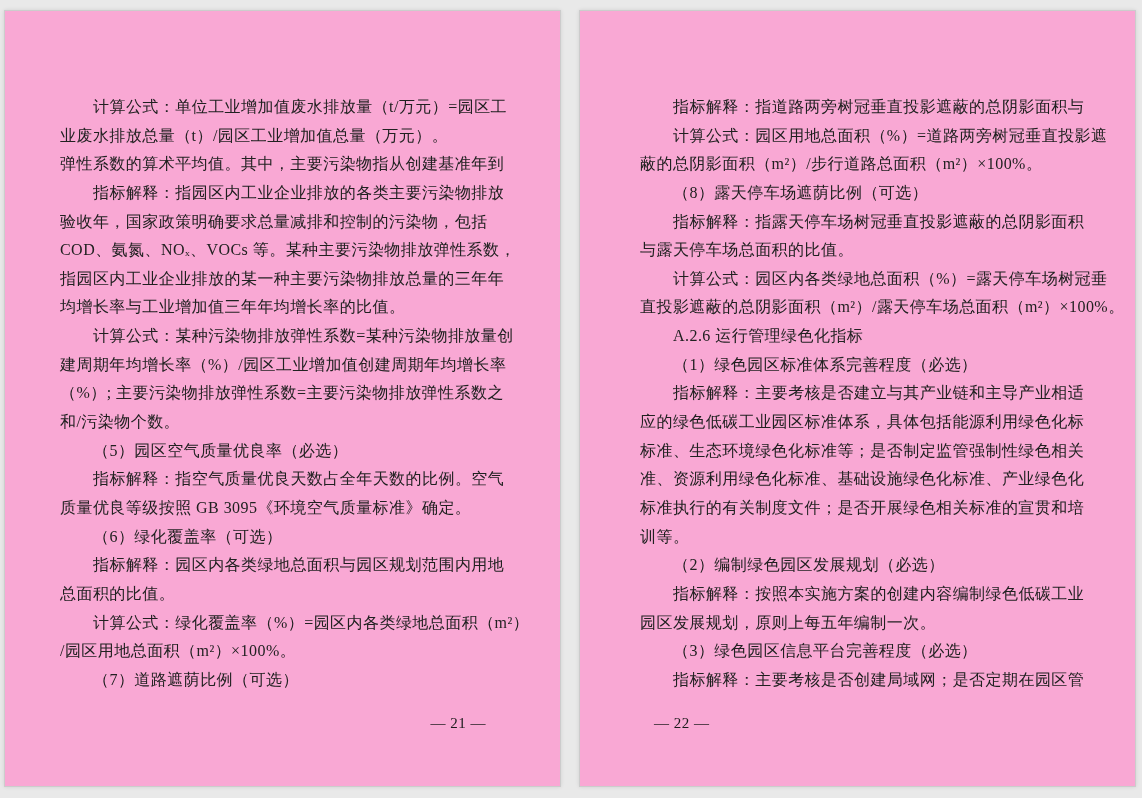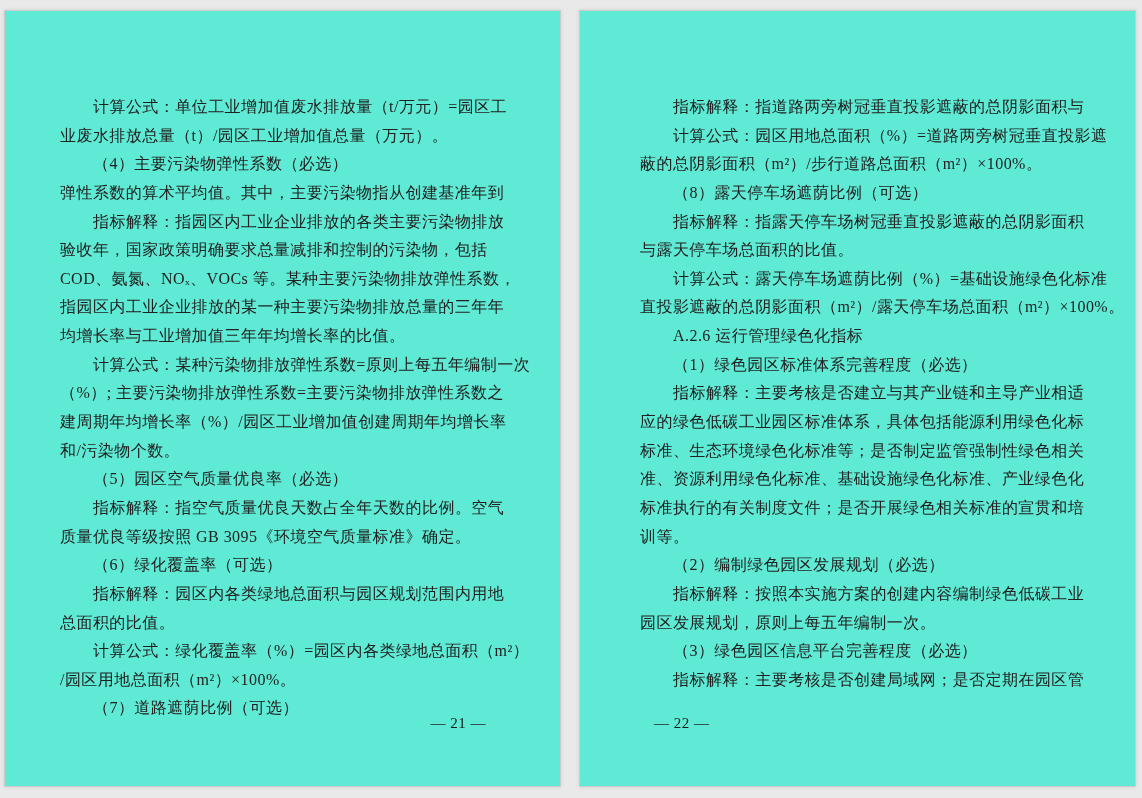--- a/index.html
+++ b/index.html
@@ -12,21 +12,21 @@
     position: relative;
     background: #e9e9e9;
     overflow: hidden;
     font-family: "Liberation Serif", "DejaVu Serif", serif;
   }
   .page {
     position: absolute;
     top: 10px;
     width: 557px;
     height: 777px;
-    background: #5eead4;
+    background: #f9a8d4;
     border: 1px solid #cccccc;
     box-sizing: border-box;
     box-shadow: 0 0 4px rgba(0,0,0,0.10);
   }
   .page-left  { left: 4px; }
   .page-right { left: 579px; }
   .text-column {
     position: absolute;
     top: 82px;
     width: 448px;
@@ -52,30 +52,29 @@
   .page-left  .page-number { right: 74px; }
   .page-right .page-number { left: 74px; }
 </style>
 </head>
 <body>
 
 <div class="page page-left">
   <div class="text-column">
       <div class="line ind">计算公式：单位工业增加值废水排放量（t/万元）=园区工</div>
       <div class="line">业废水排放总量（t）/园区工业增加值总量（万元）。</div>
-      <div class="line ind">（4）主要污染物弹性系数（必选）</div>
       <div class="line">弹性系数的算术平均值。其中，主要污染物指从创建基准年到</div>
       <div class="line ind">指标解释：指园区内工业企业排放的各类主要污染物排放</div>
       <div class="line">验收年，国家政策明确要求总量减排和控制的污染物，包括</div>
       <div class="line">COD、氨氮、NOₓ、VOCs 等。某种主要污染物排放弹性系数，</div>
       <div class="line">指园区内工业企业排放的某一种主要污染物排放总量的三年年</div>
       <div class="line">均增长率与工业增加值三年年均增长率的比值。</div>
-      <div class="line ind">计算公式：某种污染物排放弹性系数=原则上每五年编制一次</div>
+      <div class="line ind">计算公式：某种污染物排放弹性系数=某种污染物排放量创</div>
+      <div class="line">建周期年均增长率（%）/园区工业增加值创建周期年均增长率</div>
       <div class="line">（%）; 主要污染物排放弹性系数=主要污染物排放弹性系数之</div>
-      <div class="line">建周期年均增长率（%）/园区工业增加值创建周期年均增长率</div>
       <div class="line">和/污染物个数。</div>
       <div class="line ind">（5）园区空气质量优良率（必选）</div>
       <div class="line ind">指标解释：指空气质量优良天数占全年天数的比例。空气</div>
       <div class="line">质量优良等级按照 GB 3095《环境空气质量标准》确定。</div>
       <div class="line ind">（6）绿化覆盖率（可选）</div>
       <div class="line ind">指标解释：园区内各类绿地总面积与园区规划范围内用地</div>
       <div class="line">总面积的比值。</div>
       <div class="line ind">计算公式：绿化覆盖率（%）=园区内各类绿地总面积（m²）</div>
       <div class="line">/园区用地总面积（m²）×100%。</div>
       <div class="line ind">（7）道路遮荫比例（可选）</div>
@@ -84,21 +83,21 @@
 </div>
 
 <div class="page page-right">
   <div class="text-column">
       <div class="line ind">指标解释：指道路两旁树冠垂直投影遮蔽的总阴影面积与</div>
       <div class="line ind">计算公式：园区用地总面积（%）=道路两旁树冠垂直投影遮</div>
       <div class="line">蔽的总阴影面积（m²）/步行道路总面积（m²）×100%。</div>
       <div class="line ind">（8）露天停车场遮荫比例（可选）</div>
       <div class="line ind">指标解释：指露天停车场树冠垂直投影遮蔽的总阴影面积</div>
       <div class="line">与露天停车场总面积的比值。</div>
-      <div class="line ind">计算公式：露天停车场遮荫比例（%）=基础设施绿色化标准</div>
+      <div class="line ind">计算公式：园区内各类绿地总面积（%）=露天停车场树冠垂</div>
       <div class="line">直投影遮蔽的总阴影面积（m²）/露天停车场总面积（m²）×100%。</div>
       <div class="line ind">A.2.6 运行管理绿色化指标</div>
       <div class="line ind">（1）绿色园区标准体系完善程度（必选）</div>
       <div class="line ind">指标解释：主要考核是否建立与其产业链和主导产业相适</div>
       <div class="line">应的绿色低碳工业园区标准体系，具体包括能源利用绿色化标</div>
       <div class="line">标准、生态环境绿色化标准等；是否制定监管强制性绿色相关</div>
       <div class="line">准、资源利用绿色化标准、基础设施绿色化标准、产业绿色化</div>
       <div class="line">标准执行的有关制度文件；是否开展绿色相关标准的宣贯和培</div>
       <div class="line">训等。</div>
       <div class="line ind">（2）编制绿色园区发展规划（必选）</div>

